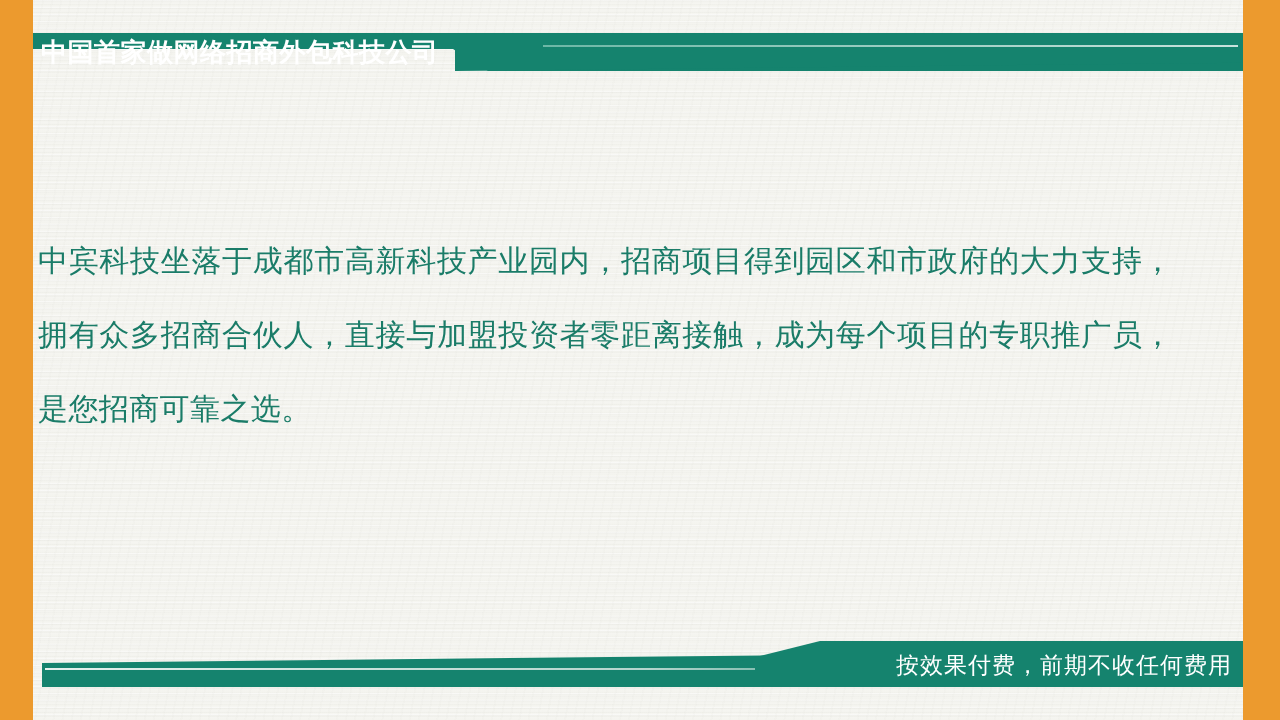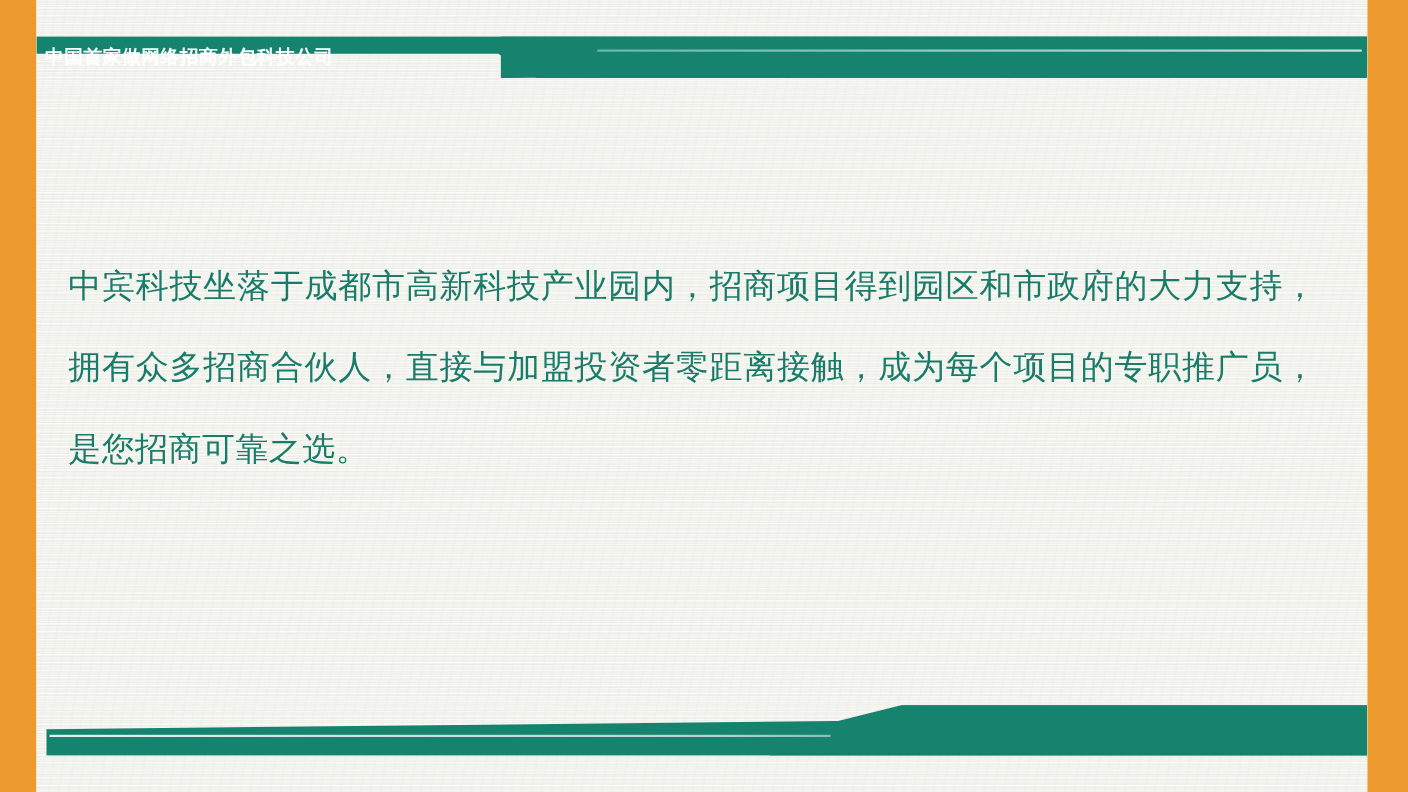--- a/index.html
+++ b/index.html
@@ -95,21 +95,21 @@
     background: linear-gradient(to right, #7cc0b0, #e8f3f0);
     opacity: .85;
   }
   .header-title {
     position: absolute;
     left: 41px;
     top: 33px;
     height: 38px;
     line-height: 38px;
     color: #ffffff;
-    font-size: 17px;
+    font-size: 26px;
     font-weight: bold;
     letter-spacing: 0.5px;
     white-space: nowrap;
     text-align: center;
   }
 
   
   .section-heading {
     position: absolute;
     left: 62px;
@@ -117,21 +117,21 @@
     color: #0f7a63;
     font-size: 29px;
     font-weight: bold;
     letter-spacing: 1px;
     white-space: nowrap;
   }
 
   
   .body-text {
     position: absolute;
-    left: 62px;
+    left: 38px;
     top: 224px;
     width: 1135px;
     color: #1a7c68;
     font-family: "Liberation Serif", "DejaVu Serif", serif;
     font-size: 30px;
     line-height: 74px;
     letter-spacing: 0.4px;
     text-align: justify;
     text-justify: inter-character;
   }
@@ -189,14 +189,15 @@
   <div class="header-band-right"></div>
   <div class="header-hairline"></div>
   <div class="header-title">中国首家做网络招商外包科技公司</div>
 
 
   <div class="body-text">中宾科技坐落于成都市高新科技产业园内，招商项目得到园区和市政府的大力支持，拥有众多招商合伙人，直接与加盟投资者零距离接触，成为每个项目的专职推广员，是您招商可靠之选。</div>
 
   <div class="footer-thin"></div>
   <div class="footer-ramp"></div>
   <div class="footer-hairline"></div>
+  <div class="footer-text">按效果付费，前期不收任何费用</div>
 
 </div>
 
 </body></html>

